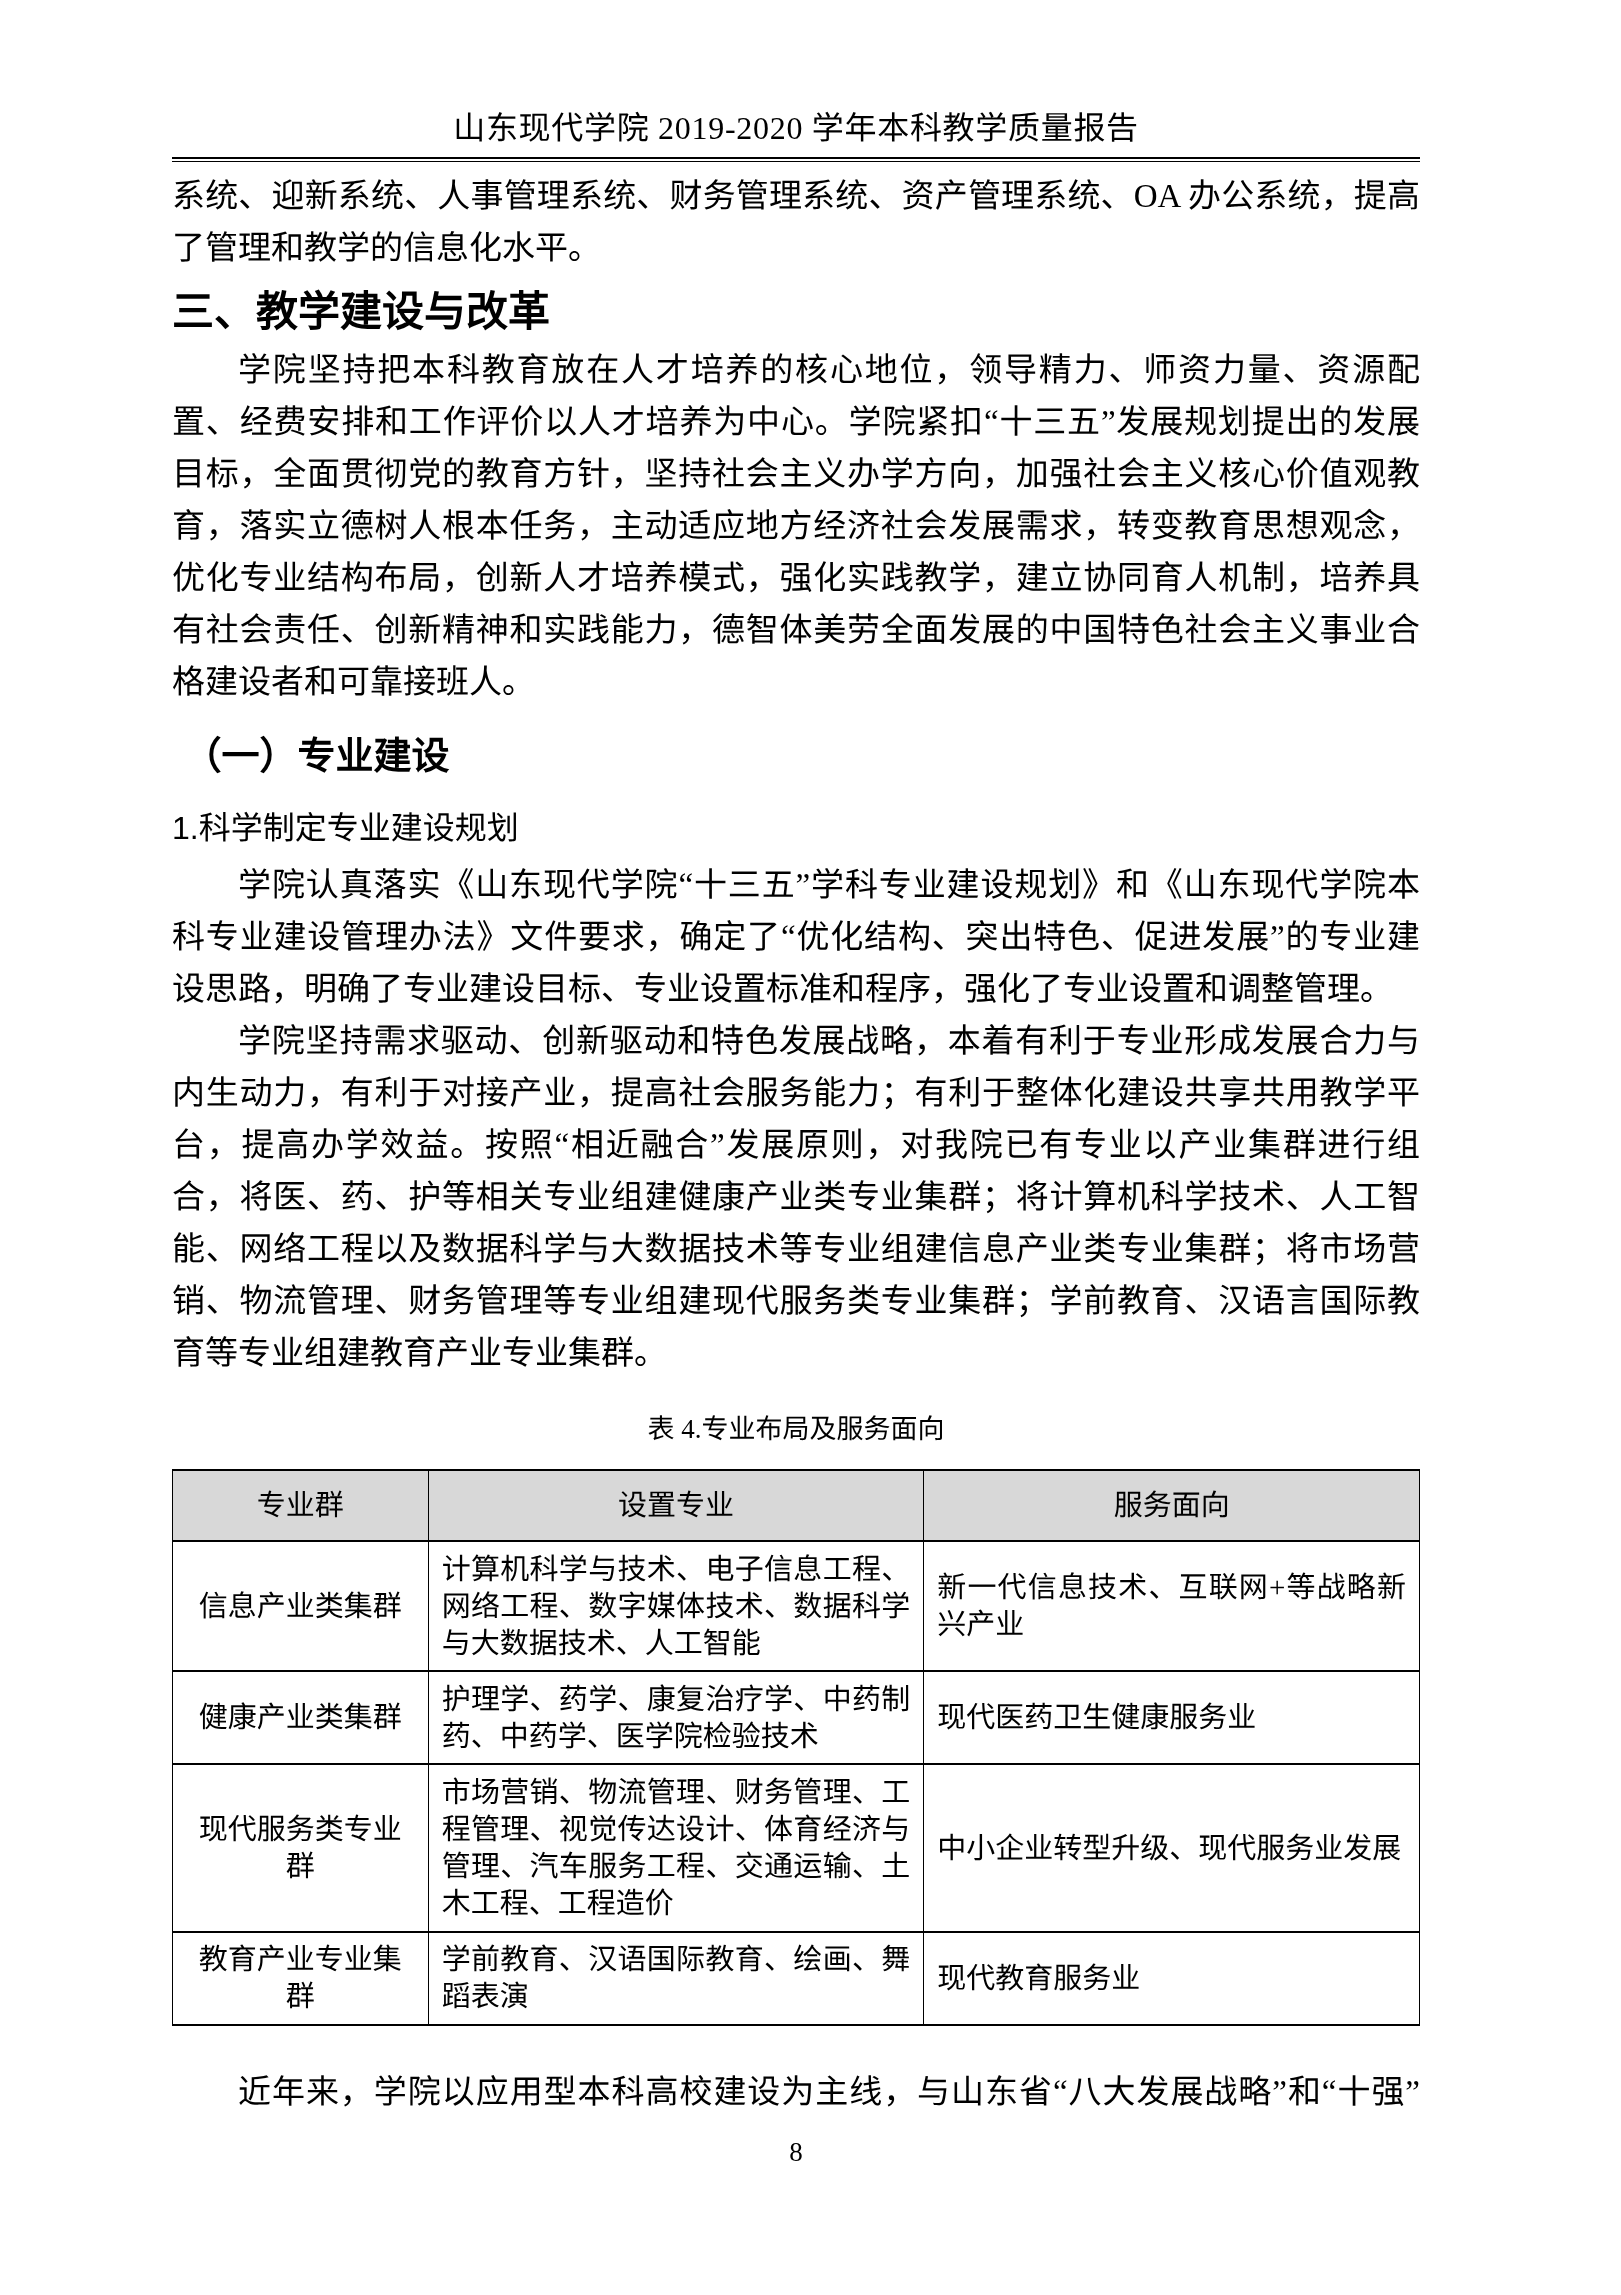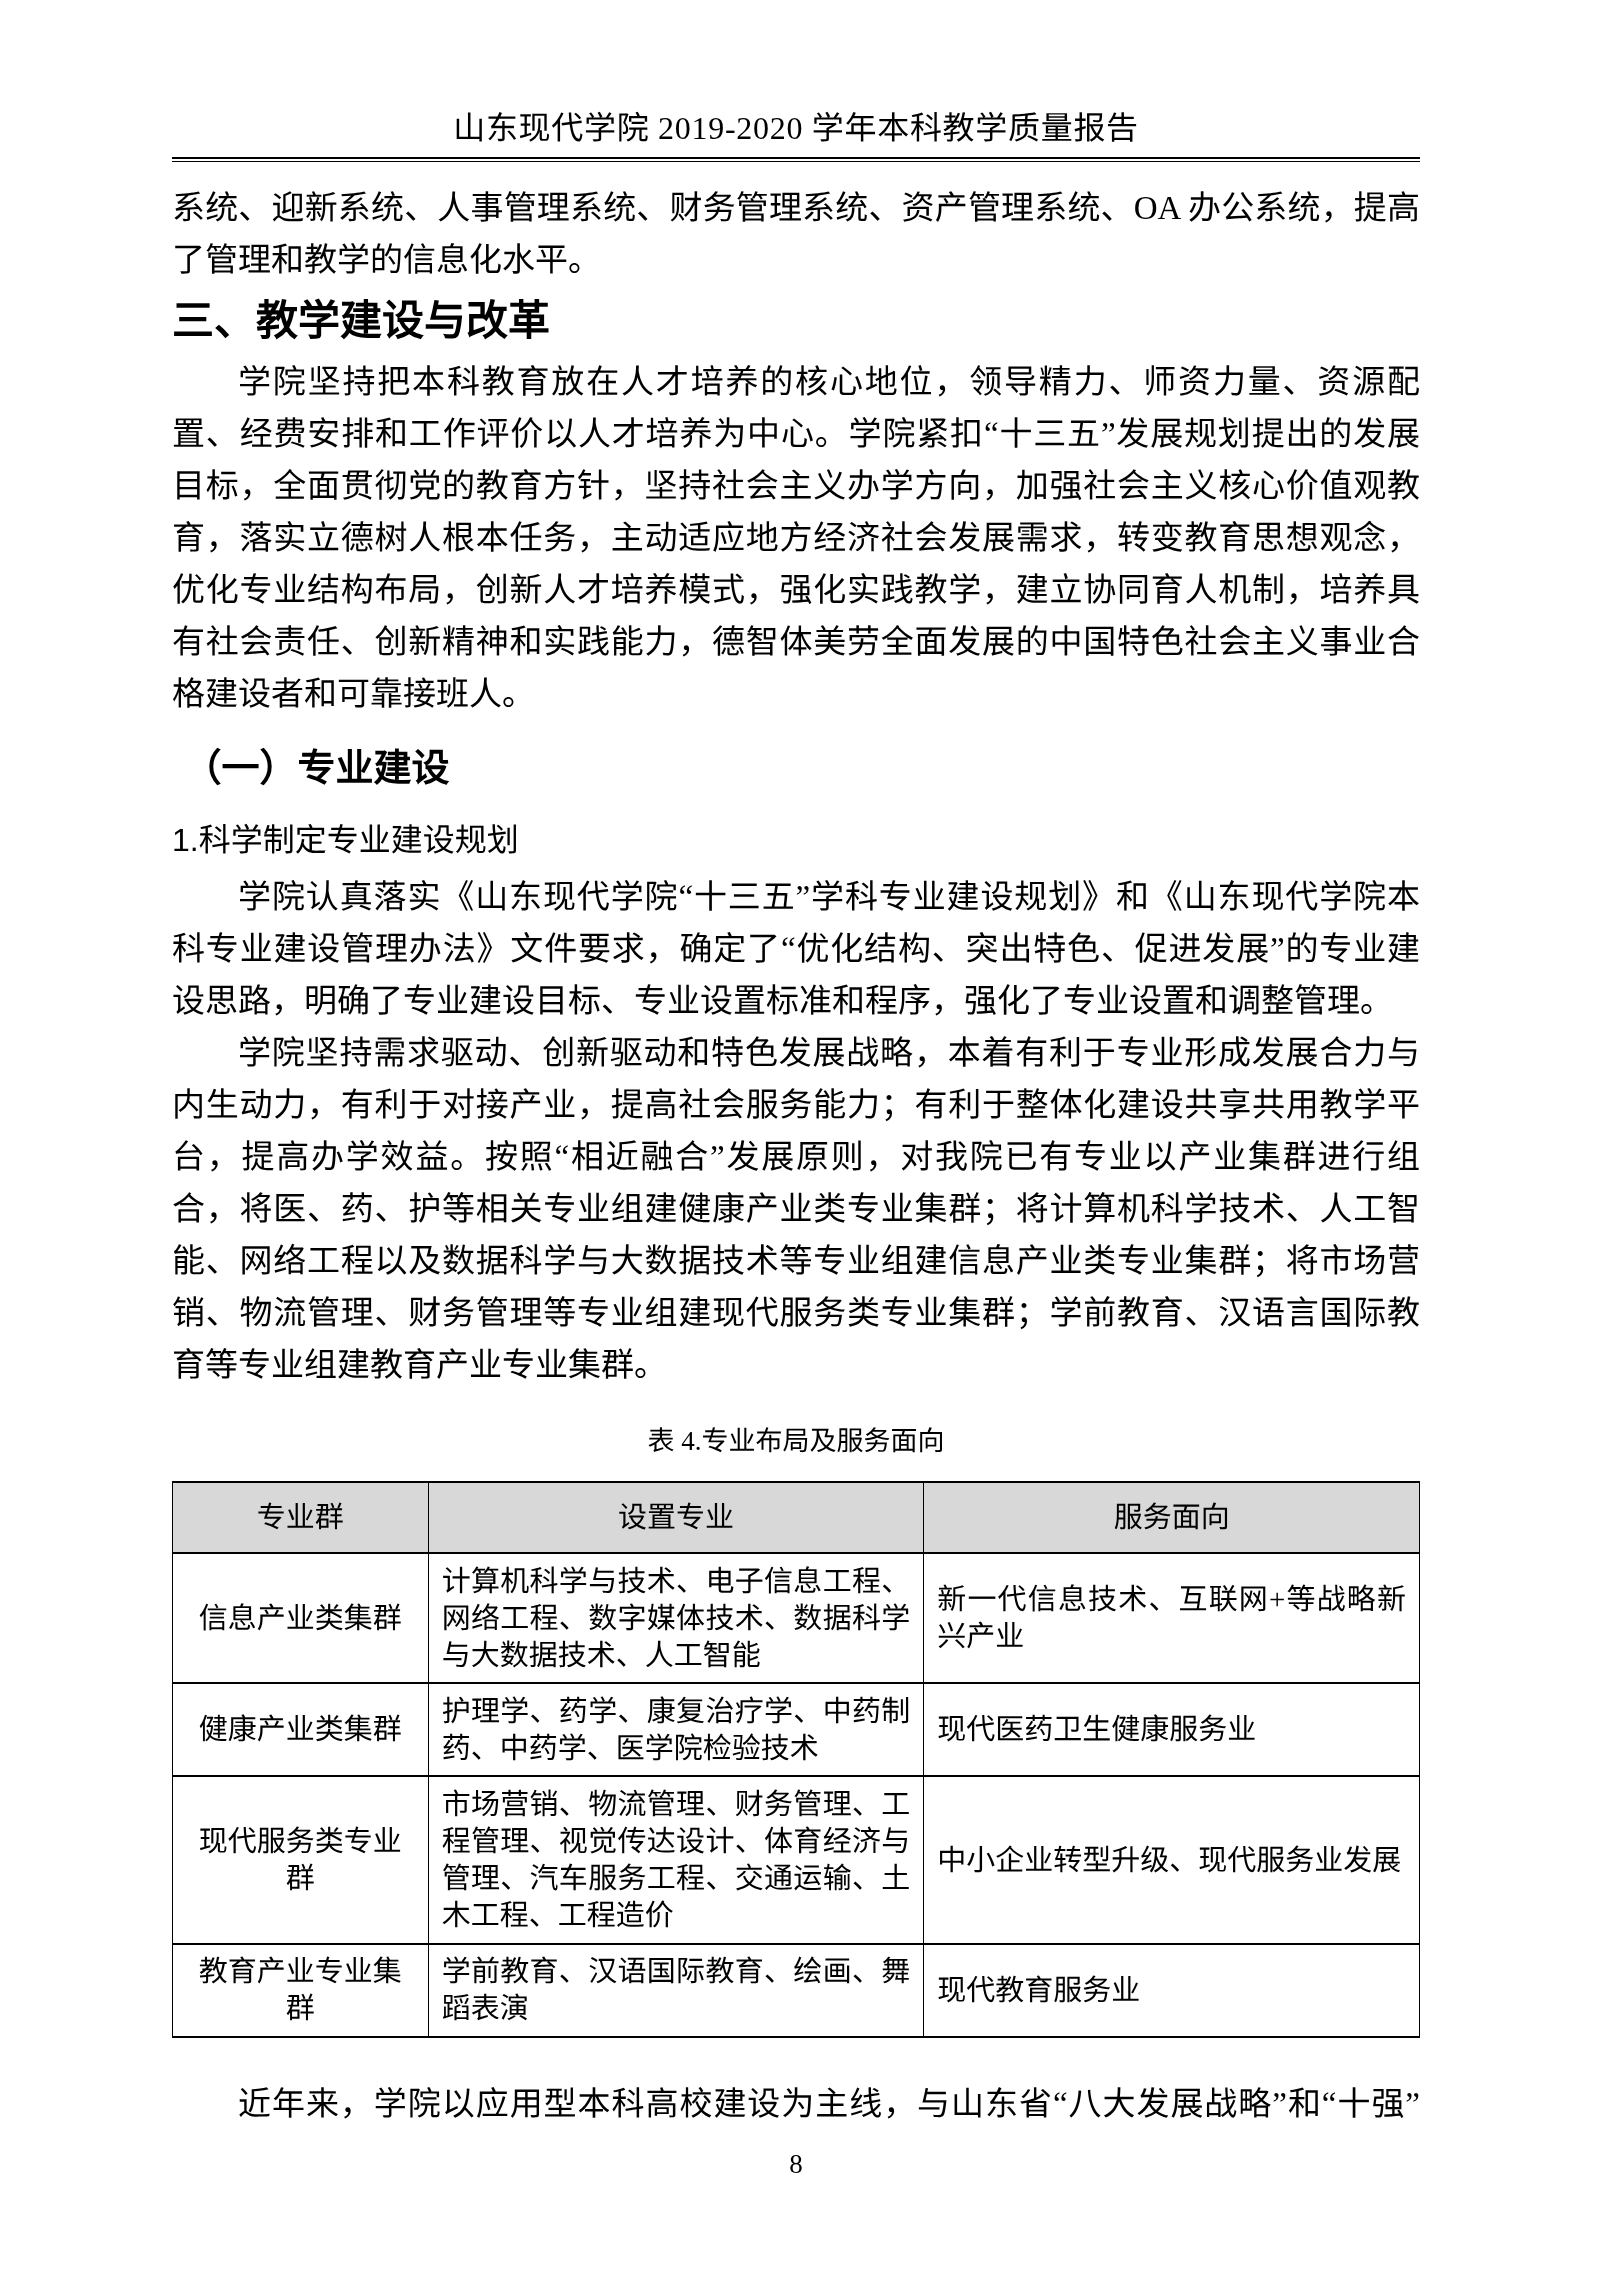--- a/index.html
+++ b/index.html
@@ -35,24 +35,24 @@
   
   .para {
     font-size: 33px;
     line-height: 52px;
     text-align: justify;
     text-justify: inter-character;
     margin: 0;
   }
   .indent { text-indent: 2em; }
   .force-justify { text-align-last: justify; }
-  .para-first { margin-top: 20px; }
+  .para-first { margin-top: 8px; }
 
   .h-section {
-    font-family: Liberation Mono, monospace;
+    font-family: Liberation Sans, sans-serif;
     font-weight: 900;
     font-size: 42px;
     line-height: 52px;
     margin: 11.5px 0 5.7px 0;
   }
   .h-subsection {
     font-family: "Liberation Sans", "DejaVu Sans", sans-serif;
     font-weight: 900;
     font-size: 38px;
     line-height: 50px;

